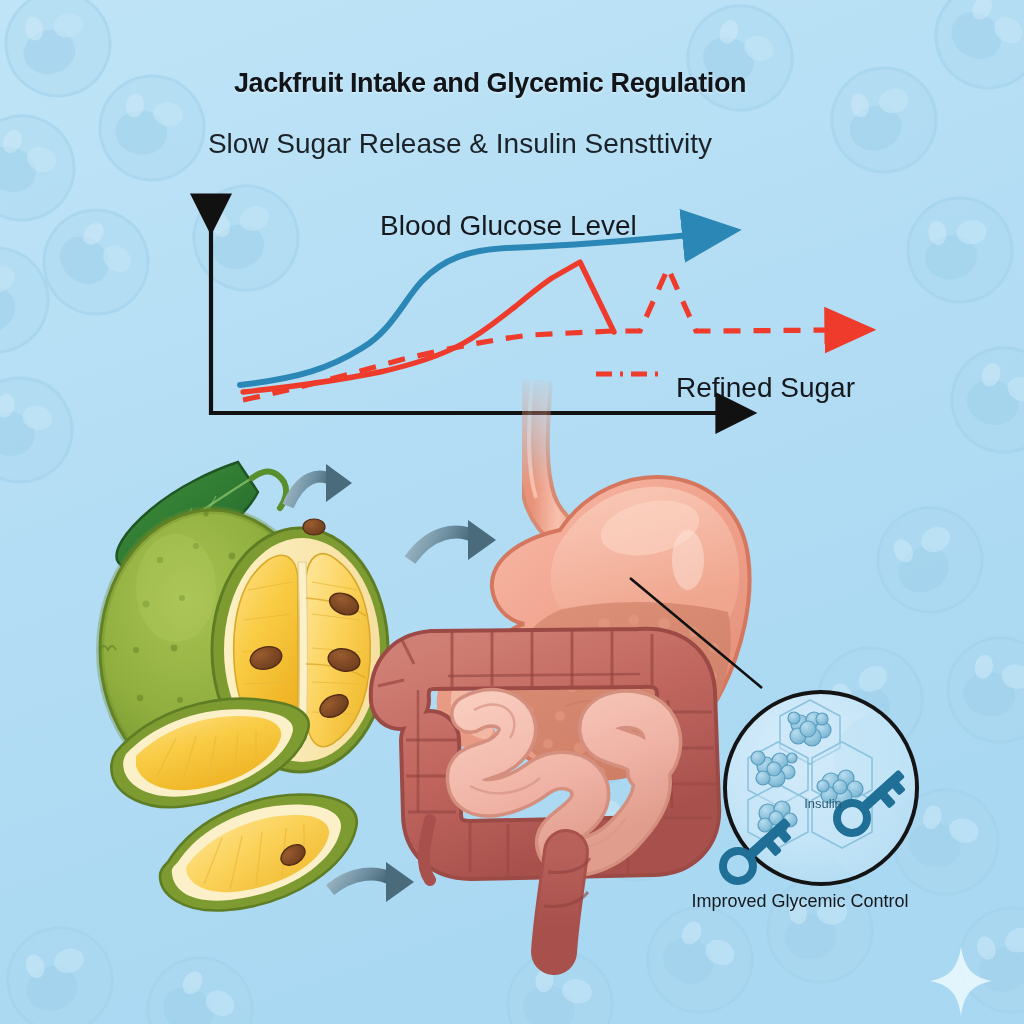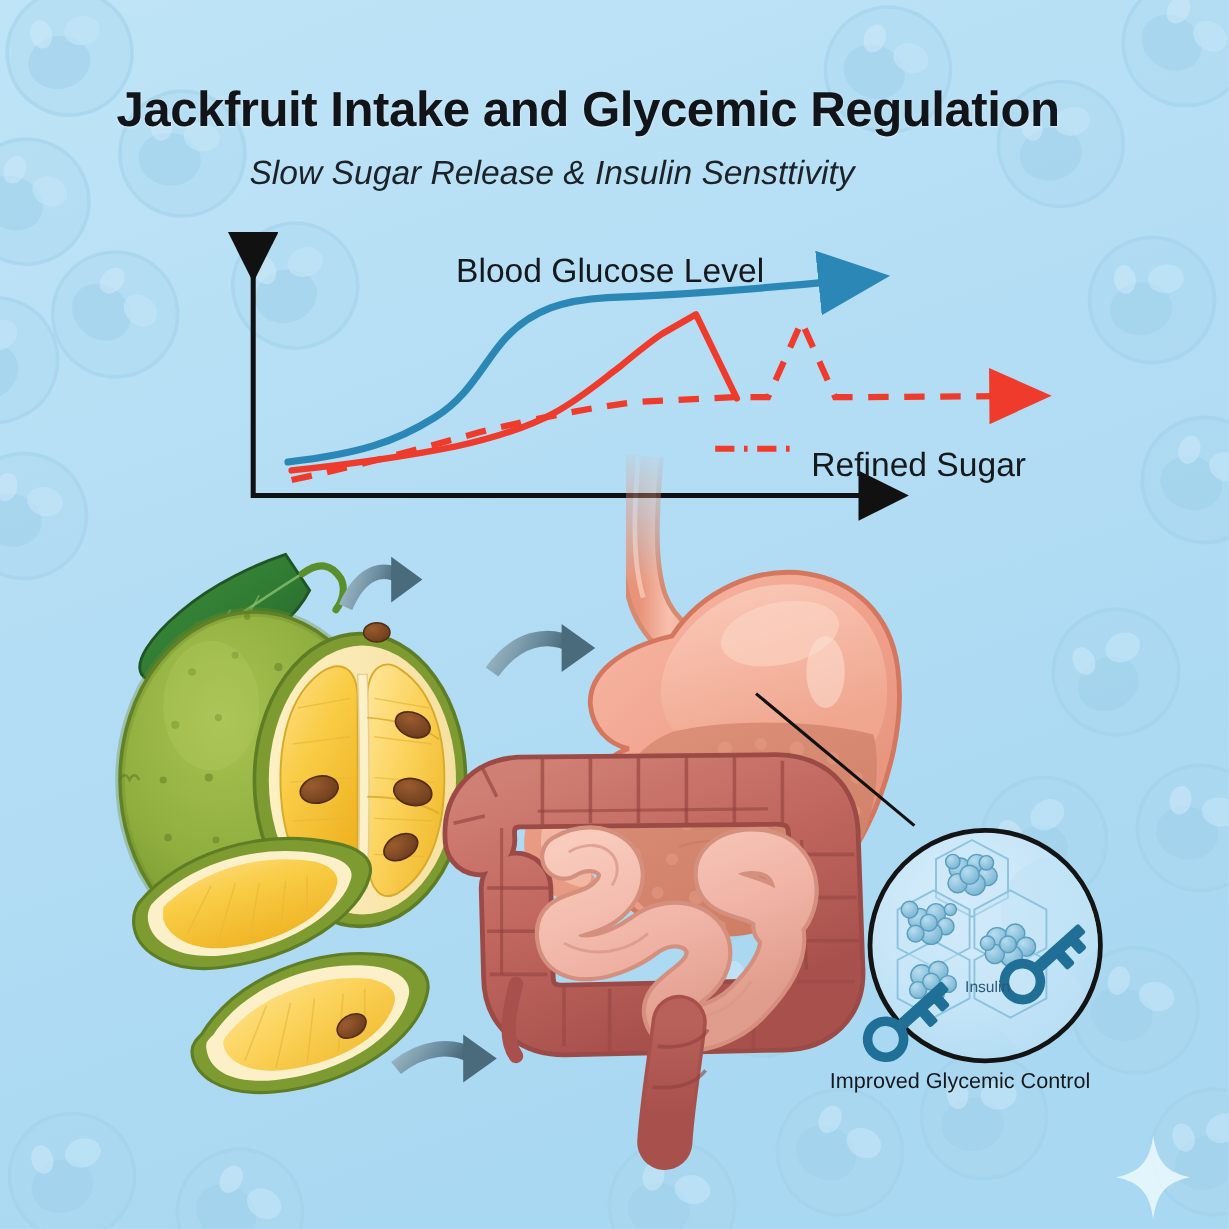--- a/index.html
+++ b/index.html
@@ -6,39 +6,38 @@
   body{
     width:1024px;height:1024px;overflow:hidden;
     font-family:"Liberation Sans", sans-serif;
     background:#b5dff5;
   }
   #stage{position:relative;width:1024px;height:1024px;overflow:hidden;}
   #bg,#art{position:absolute;left:0;top:0;width:1024px;height:1024px;}
   .txt{position:absolute;white-space:pre;}
   #title{
     left:0;top:68px;width:980px;text-align:center;
-    font-size:41px;font-weight:bold;color:#111418;
+    font-size:27px;font-weight:bold;color:#111418;
     font-family:"Liberation Sans Narrow","Liberation Sans",sans-serif;
     letter-spacing:-0.4px;
     text-shadow:0 1px 2px rgba(255,255,255,.55);
   }
   #subtitle{
     left:0;top:128px;width:920px;text-align:center;
     font-size:28px;color:#1b2228;
     font-family:"Liberation Sans Narrow","Liberation Sans",sans-serif;
-    font-style:italic;
   }
   .chartlbl{font-size:28px;color:#15191d;font-family:"Liberation Sans Narrow","Liberation Sans",sans-serif;}
   #lbl-glucose{left:380px;top:210px;}
   #lbl-refined{left:676px;top:372px;}
   .annot{font-size:24px;color:#15191d;font-family:"Liberation Sans Narrow","Liberation Sans",sans-serif;text-align:center;}
   #lbl-slow{left:352px;top:470px;width:200px;line-height:1.28;}
   #lbl-control{left:600px;top:891px;width:400px;text-align:center;font-size:18px;color:#15191d;
     font-family:"Liberation Sans Narrow","Liberation Sans",sans-serif;}
-  #lbl-insulin{left:788px;top:815px;width:70px;text-align:center;font-size:13px;color:#2a5a76;
+  #lbl-insulin{left:788px;top:796px;width:70px;text-align:center;font-size:13px;color:#2a5a76;
     font-family:"Liberation Sans Narrow","Liberation Sans",sans-serif;}
 </style>
 </head>
 <body>
 
 <div id="stage">
 
   <svg id="bg" viewBox="0 0 1024 1024">
     <defs>
       <linearGradient id="bgGrad" x1="0" y1="0" x2="0.35" y2="1">

